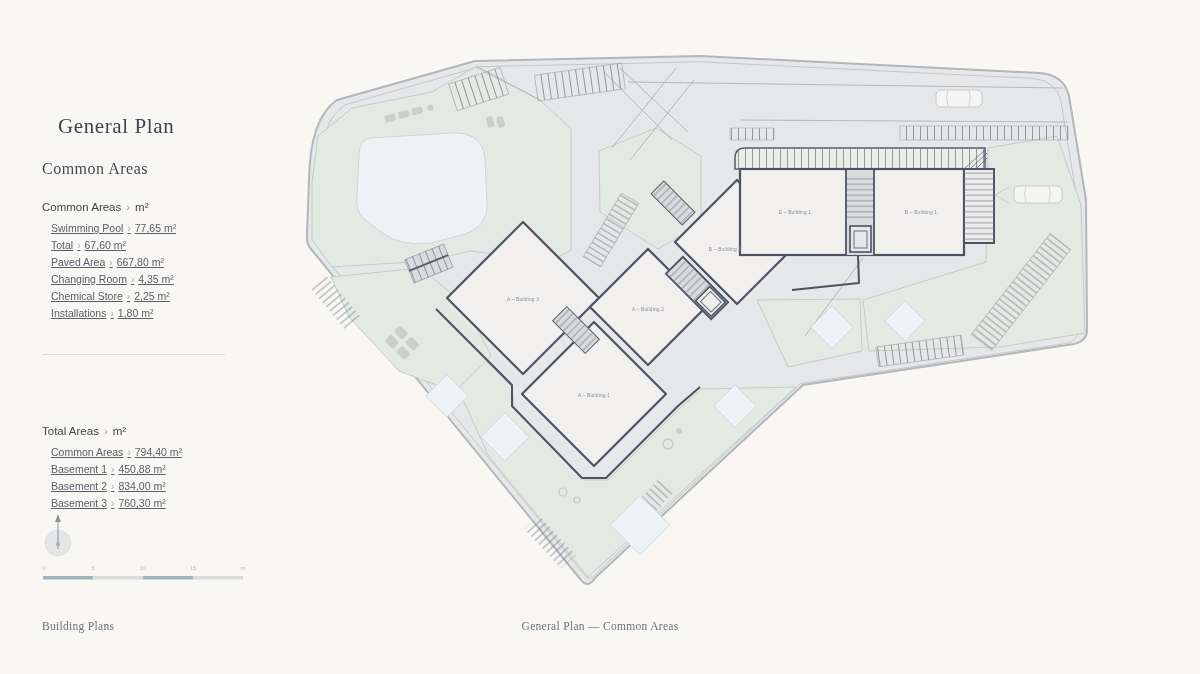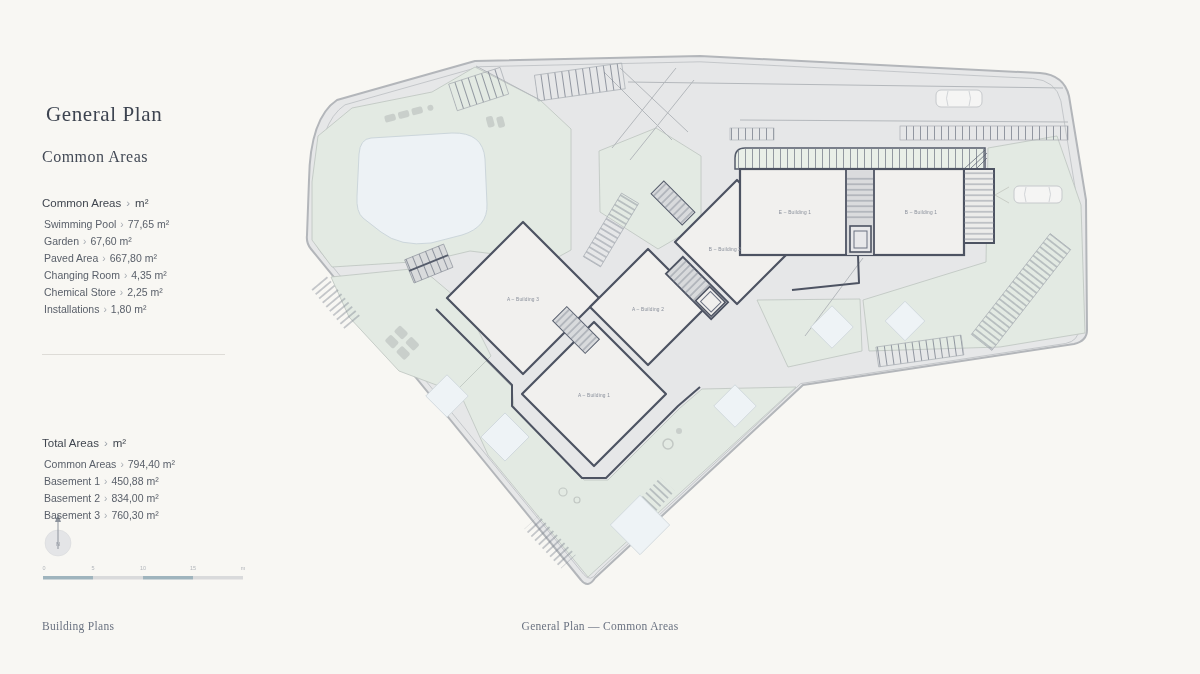--- a/index.html
+++ b/index.html
@@ -5,32 +5,32 @@
   html,body{margin:0;padding:0;}
   body{
     width:1200px;height:674px;position:relative;overflow:hidden;
     background:#f8f7f3;
     font-family:"Liberation Sans",sans-serif;color:#5a606a;
   }
   svg text{font-family:"Liberation Sans",sans-serif;}
   #plan-svg{position:absolute;left:0;top:0;}
   #sidebar{position:absolute;left:42px;top:98px;width:252px;}
   .title{font-family:"Liberation Serif",serif;font-weight:400;font-size:21px;
-         color:#3d4450;letter-spacing:.6px;margin:4px;}
+         color:#3d4450;letter-spacing:.6px;margin:16px;}
   .subtitle{font-family:"Liberation Serif",serif;font-weight:400;font-size:16px;
          color:#434a56;letter-spacing:.5px;margin:21px 0 0;}
-  .sec-head{margin-top:31px;font-size:11.5px;color:#40464f;}
+  .sec-head{margin-top:23px;font-size:11.5px;color:#40464f;}
   .sec-head .sep{color:#9aa0a8;margin:0 5px;}
-  ul.items{list-style:none;margin:7px 2px 0;padding:0;}
+  ul.items{list-style:none;margin:7px 9px 0;padding:0;text-decoration:underline;}
   ul.items li{font-size:10.5px;line-height:17px;color:#5a606a;}
   ul.items .sep{color:#a6abb2;margin:0 4px;font-size:10px;}
   #divider{position:absolute;left:42px;top:354px;width:183px;height:0;
          border-top:1px solid #dedcd7;}
   #sec2{position:absolute;left:42px;top:421px;width:252px;}
-  #sec2 .sec-head{margin-top:16px;}
+  #sec2 .sec-head{margin-top:4px;}
   #footer-left{position:absolute;left:42px;top:620px;
          font-family:Liberation Serif, serif;font-size:11.5px;color:#6a7280;
          letter-spacing:.3px;cursor:pointer;}
   #footer-center{position:absolute;left:0;right:0;top:620px;text-align:center;
          font-family:"Liberation Serif",serif;font-size:11.5px;color:#6a7280;
          letter-spacing:.3px;}
 </style>
 </head>
 <body>
 
@@ -243,21 +243,21 @@
 
 <div id="sidebar">
   <h1 class="title">General Plan</h1>
   <h2 class="subtitle">Common Areas</h2>
 
   <div class="sec-head">
     <span>Common Areas</span><span class="sep">›</span><span>m²</span>
   </div>
   <ul class="items">
     <li><span>Swimming Pool</span><span class="sep">›</span><span>77,65 m²</span></li>
-    <li><span>Garden</span><span class="sep">›</span><span>67,60 m²</span></li>
+    <li><span>Total</span><span class="sep">›</span><span>67,60 m²</span></li>
     <li><span>Paved Area</span><span class="sep">›</span><span>667,80 m²</span></li>
     <li><span>Changing Room</span><span class="sep">›</span><span>4,35 m²</span></li>
     <li><span>Chemical Store</span><span class="sep">›</span><span>2,25 m²</span></li>
     <li><span>Installations</span><span class="sep">›</span><span>1,80 m²</span></li>
   </ul>
 </div>
 
 <div id="divider"></div>
 
 <div id="sec2">

